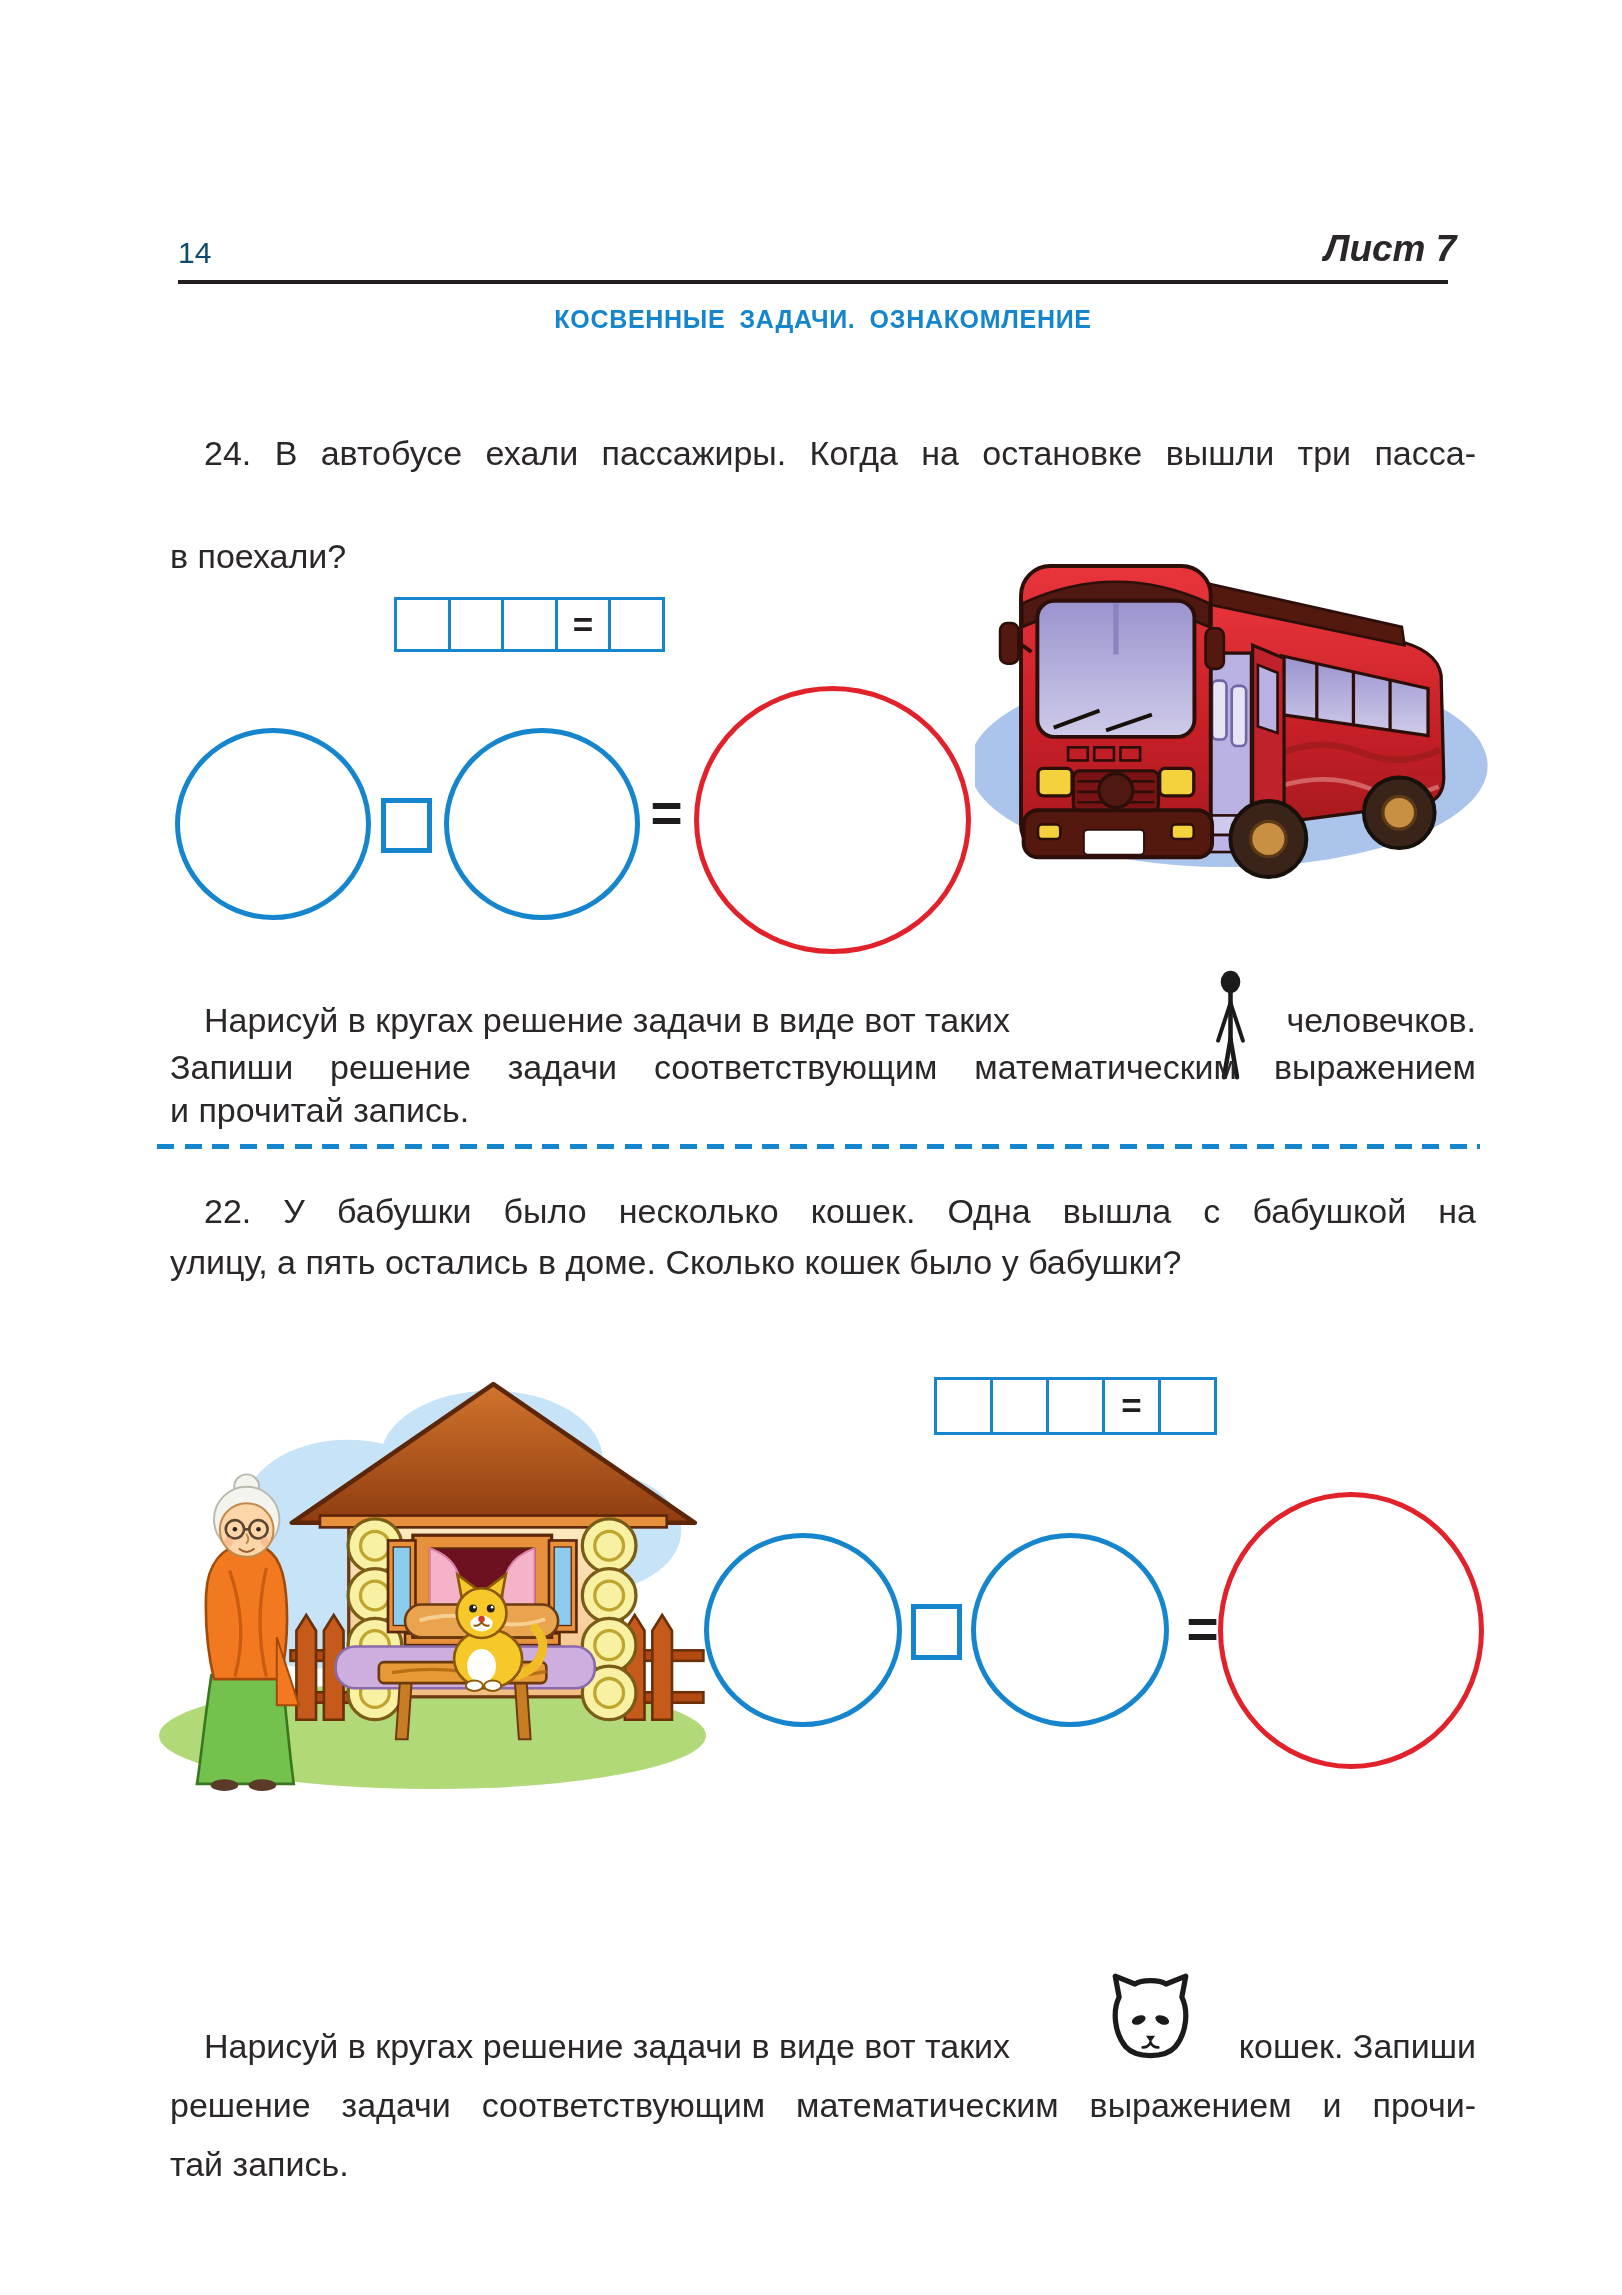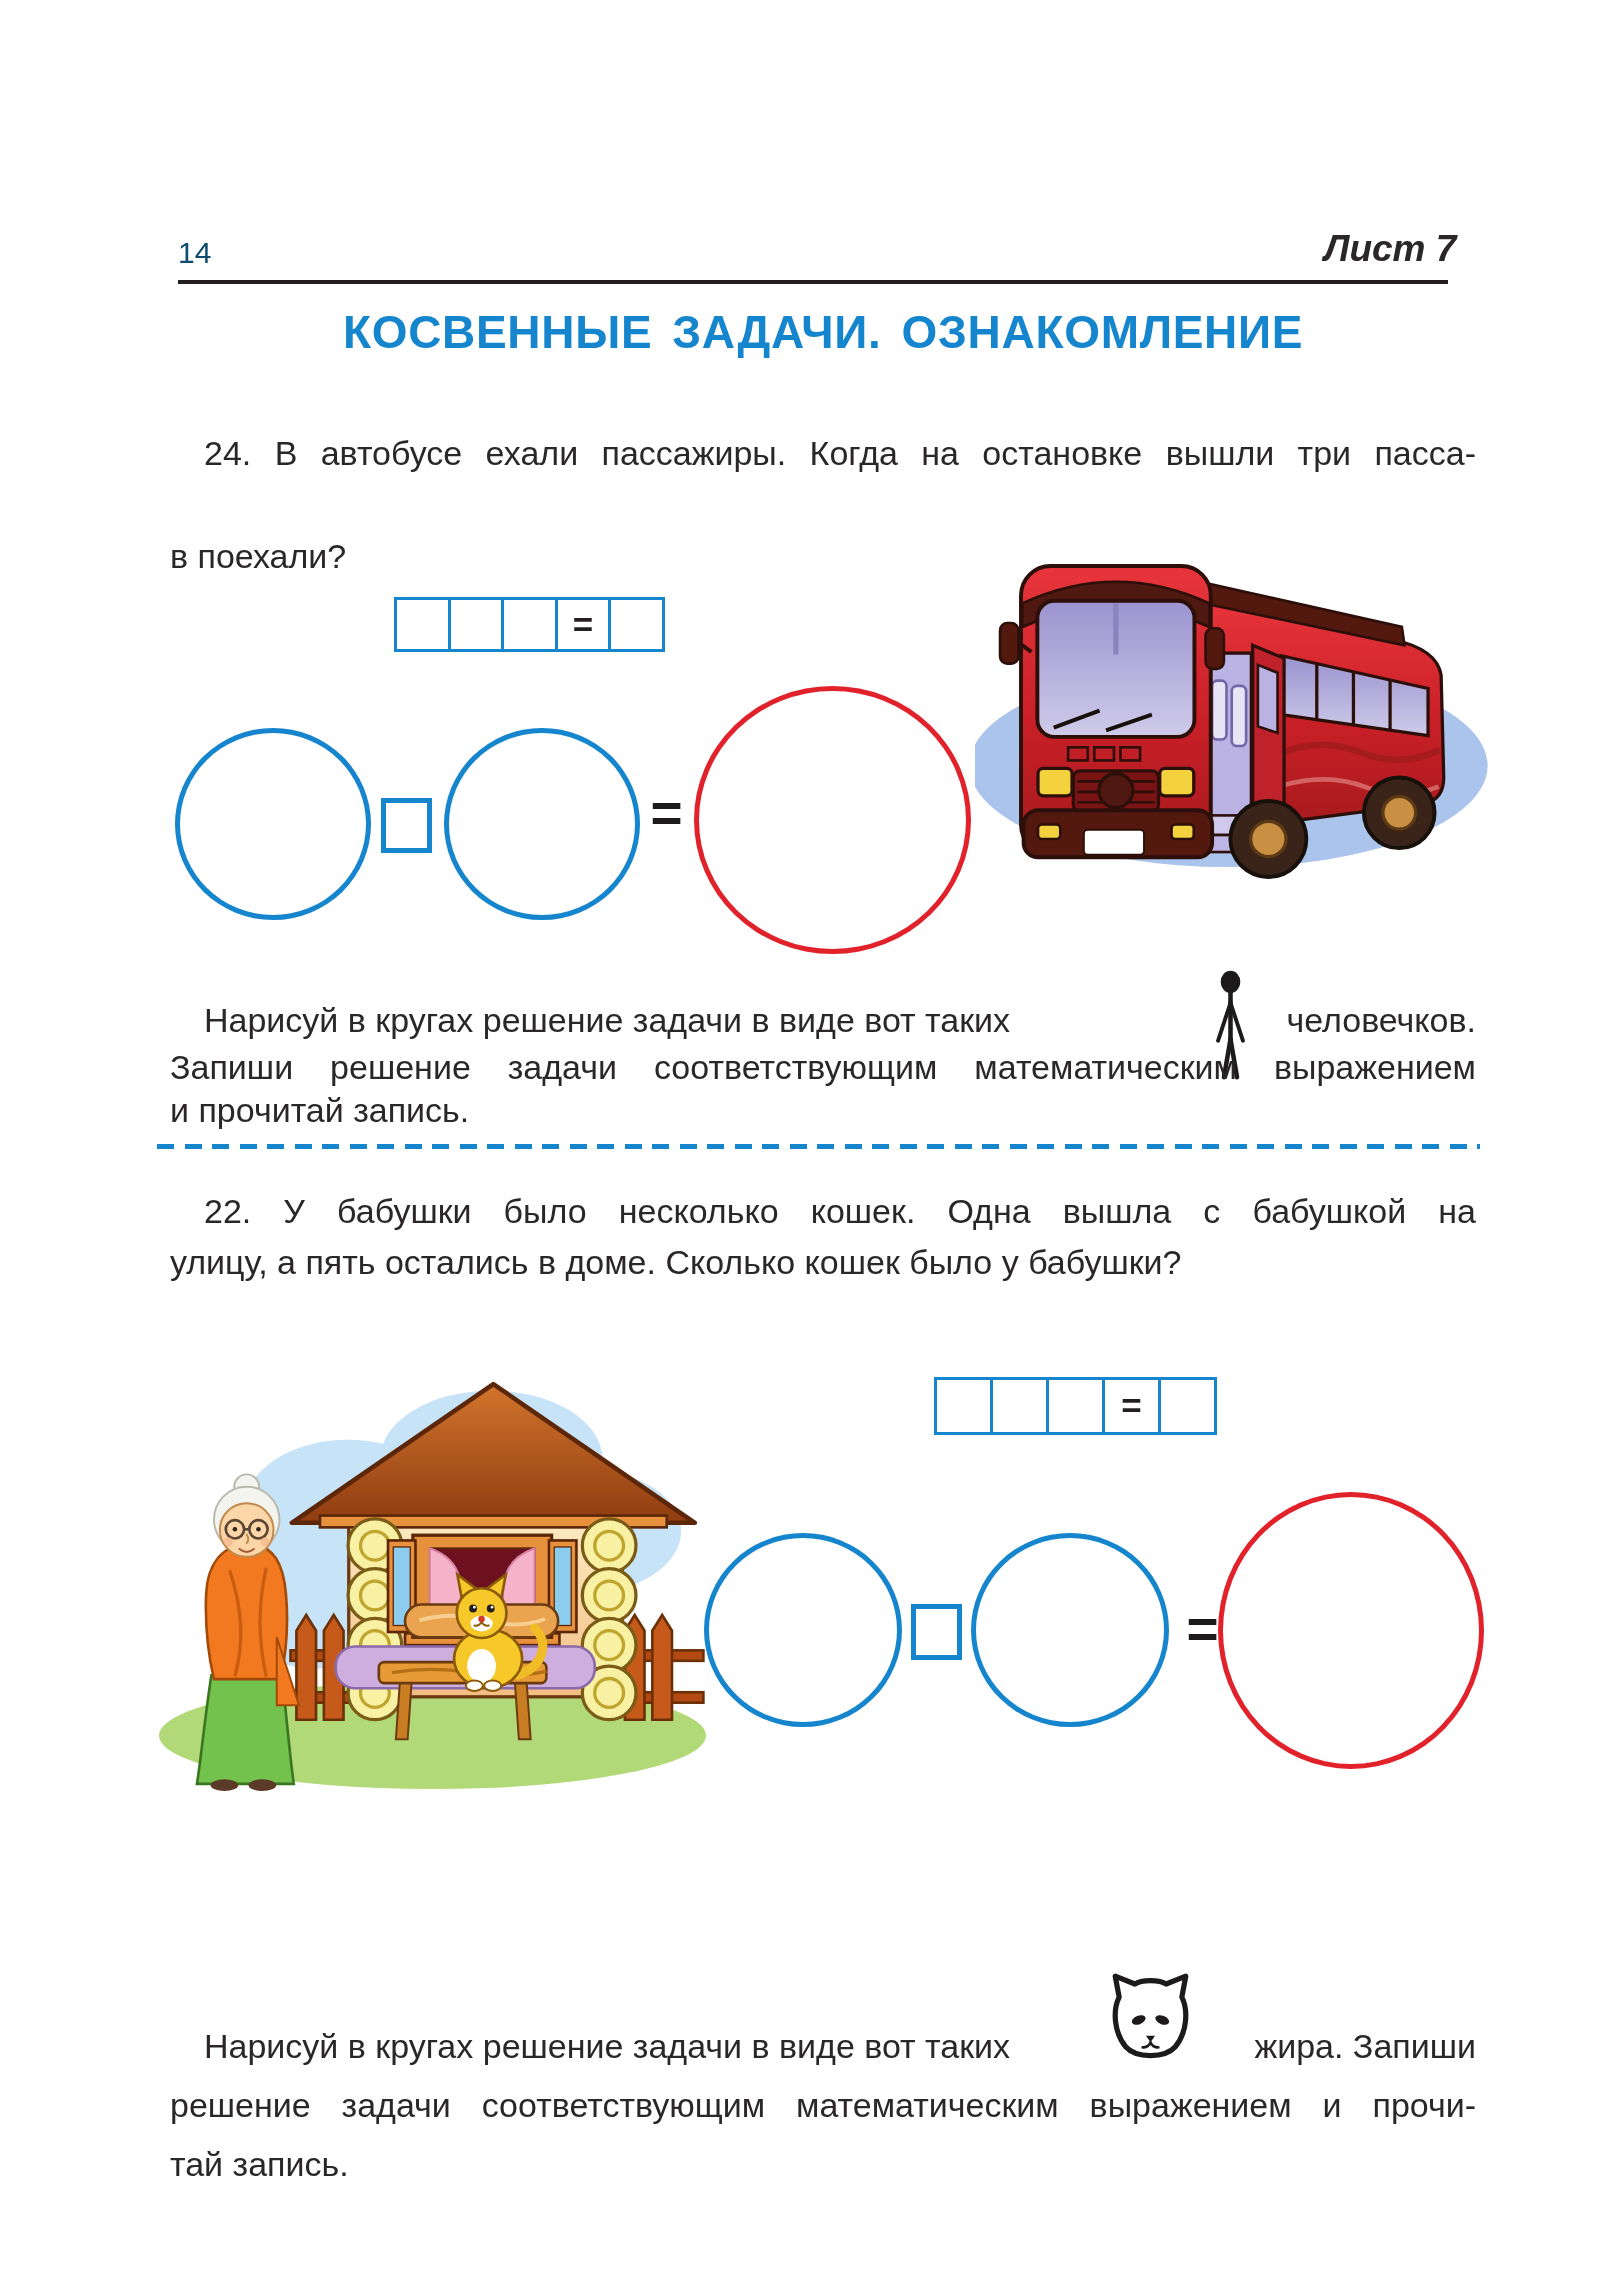--- a/index.html
+++ b/index.html
@@ -10,21 +10,21 @@
     font-family:"Liberation Sans", sans-serif;
     color:#2b2728;
     overflow:hidden;
   }
   .abs{position:absolute;}
   .txt{font-size:34px;line-height:1.15;white-space:nowrap;}
   .just{white-space:normal;text-align:justify;text-align-last:justify;}
   .page-num{font-size:30px;color:#0c4a6e;}
   .sheet-label{font-size:37px;font-weight:bold;font-style:italic;}
   .rule{background:#231f20;height:3.9px;}
-  .title{width:1306px;text-align:center;font-size:46px;font-weight:bold;color:#1585cd;letter-spacing:0.7px;word-spacing:6.5px;white-space:nowrap;}
+  .title{width:1306px;text-align:center;font-size:25px;font-weight:bold;color:#1585cd;letter-spacing:0.7px;word-spacing:6.5px;white-space:nowrap;}
   .strip{display:flex;border:3.3px solid #1585cd;background:#fff;box-sizing:border-box;}
   .strip .cell{flex:1;border-left:3.3px solid #1585cd;display:flex;align-items:center;justify-content:center;
     font-size:35px;font-weight:bold;color:#231f20;}
   .strip .cell:first-child{border-left:none;}
   .circle-blue{border:5.2px solid #1585cd;border-radius:50%;box-sizing:border-box;background:transparent;}
   .circle-red{border:5.9px solid #e2222a;border-radius:50%;box-sizing:border-box;background:transparent;}
   .op-square{border:5.2px solid #1585cd;box-sizing:border-box;background:#fff;}
   .row-eq{display:flex;align-items:center;justify-content:center;width:59px;height:59px;
     font-size:55px;font-weight:bold;color:#1d1a1b;}
   .dashed{height:5.2px;background:repeating-linear-gradient(90deg,#1585cd 0 17px,transparent 17px 27.5px);}
@@ -291,19 +291,19 @@
     <div class="abs" style="left:940px;top:-55px;">
       <svg width="81" height="92" viewBox="0 0 124 140">
         <path d="M14,38 L8,6 L38,18 C48,11 76,11 86,18 L116,6 L110,38
                  C120,58 118,92 100,114 C84,132 40,132 24,114 C6,92 4,58 14,38 Z" fill="#ffffff" stroke="#1d1a1b" stroke-width="8" stroke-linejoin="round"></path>
         <ellipse cx="44" cy="73" rx="11" ry="6.5" fill="#1d1a1b" transform="rotate(-22 44 73)"></ellipse>
         <ellipse cx="80" cy="73" rx="11" ry="6.5" fill="#1d1a1b" transform="rotate(22 80 73)"></ellipse>
         <path d="M55,97 L69,97 L62,107 Z" fill="#1d1a1b"></path>
         <path d="M62,107 q -3,8 -12,8 M62,107 q 3,8 12,8" fill="none" stroke="#1d1a1b" stroke-width="4" stroke-linecap="round"></path>
       </svg>
     </div>
-    <span class="iline" style="right:0;top:0;">жира. Запиши</span>
+    <span class="iline" style="right:0;top:0;">кошек. Запиши</span>
     <div class="iline just" style="left:0;top:59px;width:1306px;white-space:normal;">решение задачи соответствующим математическим выражением и прочи-</div>
     <div class="iline" style="left:0;top:118px;">тай запись.</div>
   </div>
 
 </div>
 
 
 </body></html>

